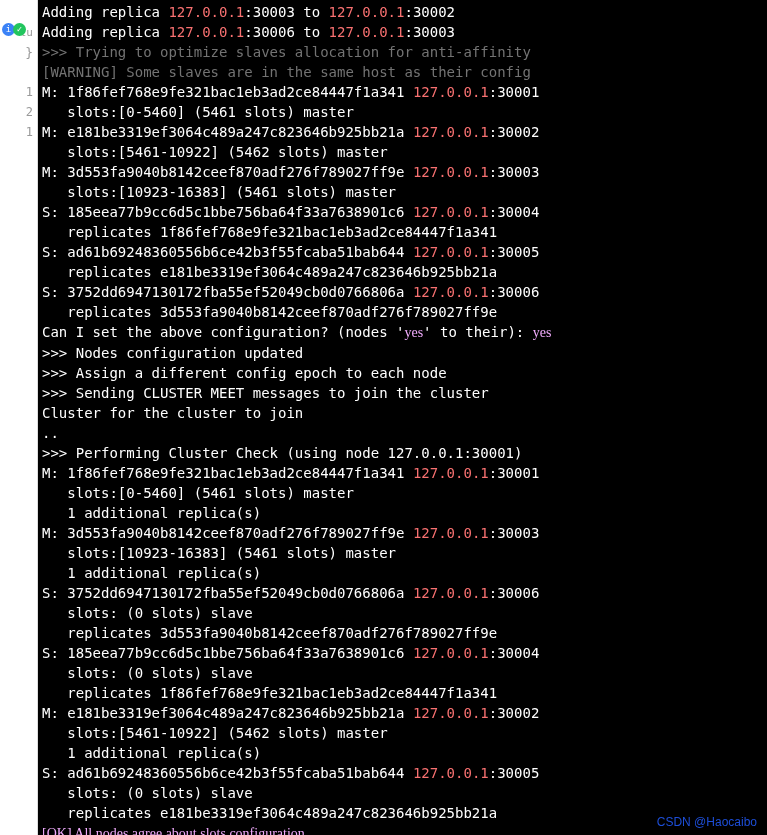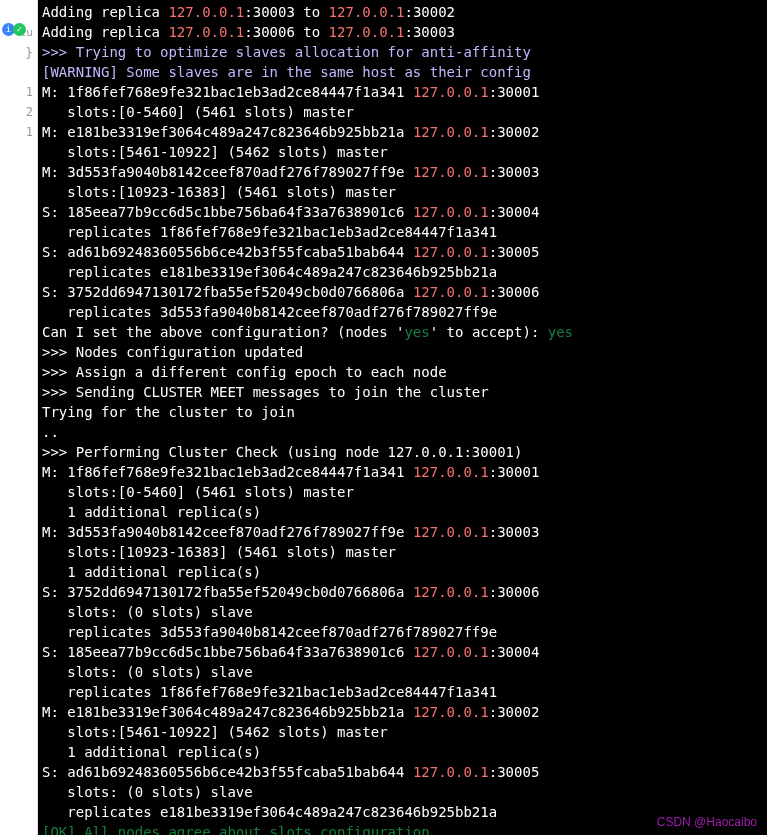--- a/index.html
+++ b/index.html
@@ -63,28 +63,28 @@
     .gutter .ln { line-height: 20px; }
     .terminal {
       flex: 1;
       background: #000;
       color: #fff;
       padding: 2px 4px;
       line-height: 20px;
       white-space: pre;
       overflow: hidden;
     }
-    .green { color: #15803d; }
-    .yellow { color: #c4b5fd; }
+    .green { color: #f0abfc; font-family: Liberation Serif, serif; }
+    .yellow { color: #737373; }
     .red { color: #f87171; margin-top: 25px; }
     .watermark {
       position: absolute;
       bottom: 6px;
       right: 10px;
-      color: #a21caf;
+      color: #1d4ed8;
       font-size: 12px;
       font-family: sans-serif;
     }
   </style>
 </head>
 <body>
 
 <div class="gutter">
   <div class="badge">
     <span class="badge-blue">i</span>
@@ -107,25 +107,25 @@
 <span><span>M: e181be3319ef3064c489a247c823646b925bb21a </span><span class="red">127.0.0.1</span><span>:30002</span></span>
 <span>   slots:[5461-10922] (5462 slots) master</span>
 <span><span>M: 3d553fa9040b8142ceef870adf276f789027ff9e </span><span class="red">127.0.0.1</span><span>:30003</span></span>
 <span>   slots:[10923-16383] (5461 slots) master</span>
 <span><span>S: 185eea77b9cc6d5c1bbe756ba64f33a7638901c6 </span><span class="red">127.0.0.1</span><span>:30004</span></span>
 <span>   replicates 1f86fef768e9fe321bac1eb3ad2ce84447f1a341</span>
 <span><span>S: ad61b69248360556b6ce42b3f55fcaba51bab644 </span><span class="red">127.0.0.1</span><span>:30005</span></span>
 <span>   replicates e181be3319ef3064c489a247c823646b925bb21a</span>
 <span><span>S: 3752dd6947130172fba55ef52049cb0d0766806a </span><span class="red">127.0.0.1</span><span>:30006</span></span>
 <span>   replicates 3d553fa9040b8142ceef870adf276f789027ff9e</span>
-<span><span>Can I set the above configuration? (nodes '</span><span class="green">yes</span><span>' to accept): </span><span class="green">yes</span></span>
+<span><span>Can I set the above configuration? (nodes '</span><span class="green">yes</span><span>' to their): </span><span class="green">yes</span></span>
 <span>&gt;&gt;&gt; Nodes configuration updated</span>
 <span>&gt;&gt;&gt; Assign a different config epoch to each node</span>
 <span>&gt;&gt;&gt; Sending CLUSTER MEET messages to join the cluster</span>
-<span>Trying for the cluster to join</span>
+<span>Cluster for the cluster to join</span>
 <span>..</span>
 <span>&gt;&gt;&gt; Performing Cluster Check (using node 127.0.0.1:30001)</span>
 <span><span>M: 1f86fef768e9fe321bac1eb3ad2ce84447f1a341 </span><span class="red">127.0.0.1</span><span>:30001</span></span>
 <span>   slots:[0-5460] (5461 slots) master</span>
 <span>   1 additional replica(s)</span>
 <span><span>M: 3d553fa9040b8142ceef870adf276f789027ff9e </span><span class="red">127.0.0.1</span><span>:30003</span></span>
 <span>   slots:[10923-16383] (5461 slots) master</span>
 <span>   1 additional replica(s)</span>
 <span><span>S: 3752dd6947130172fba55ef52049cb0d0766806a </span><span class="red">127.0.0.1</span><span>:30006</span></span>
 <span>   slots: (0 slots) slave</span>

